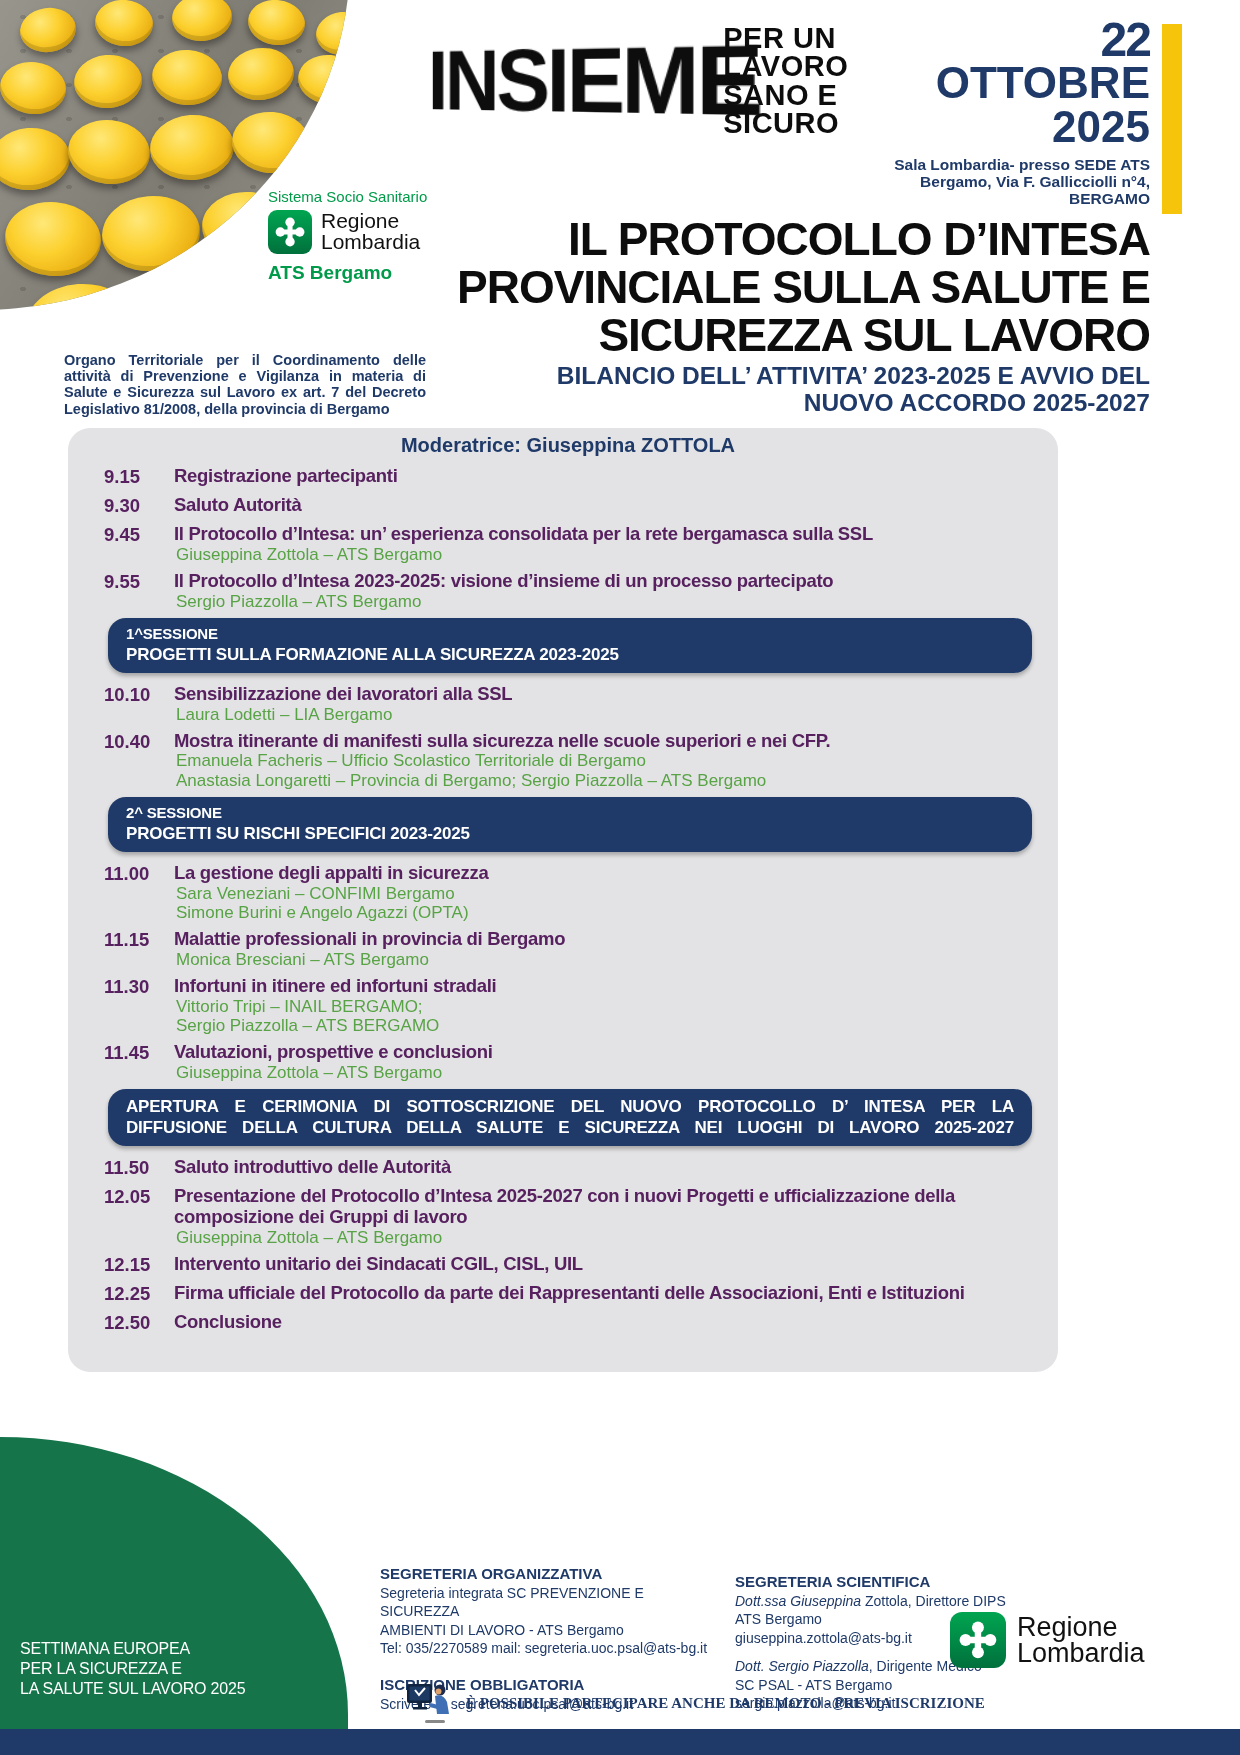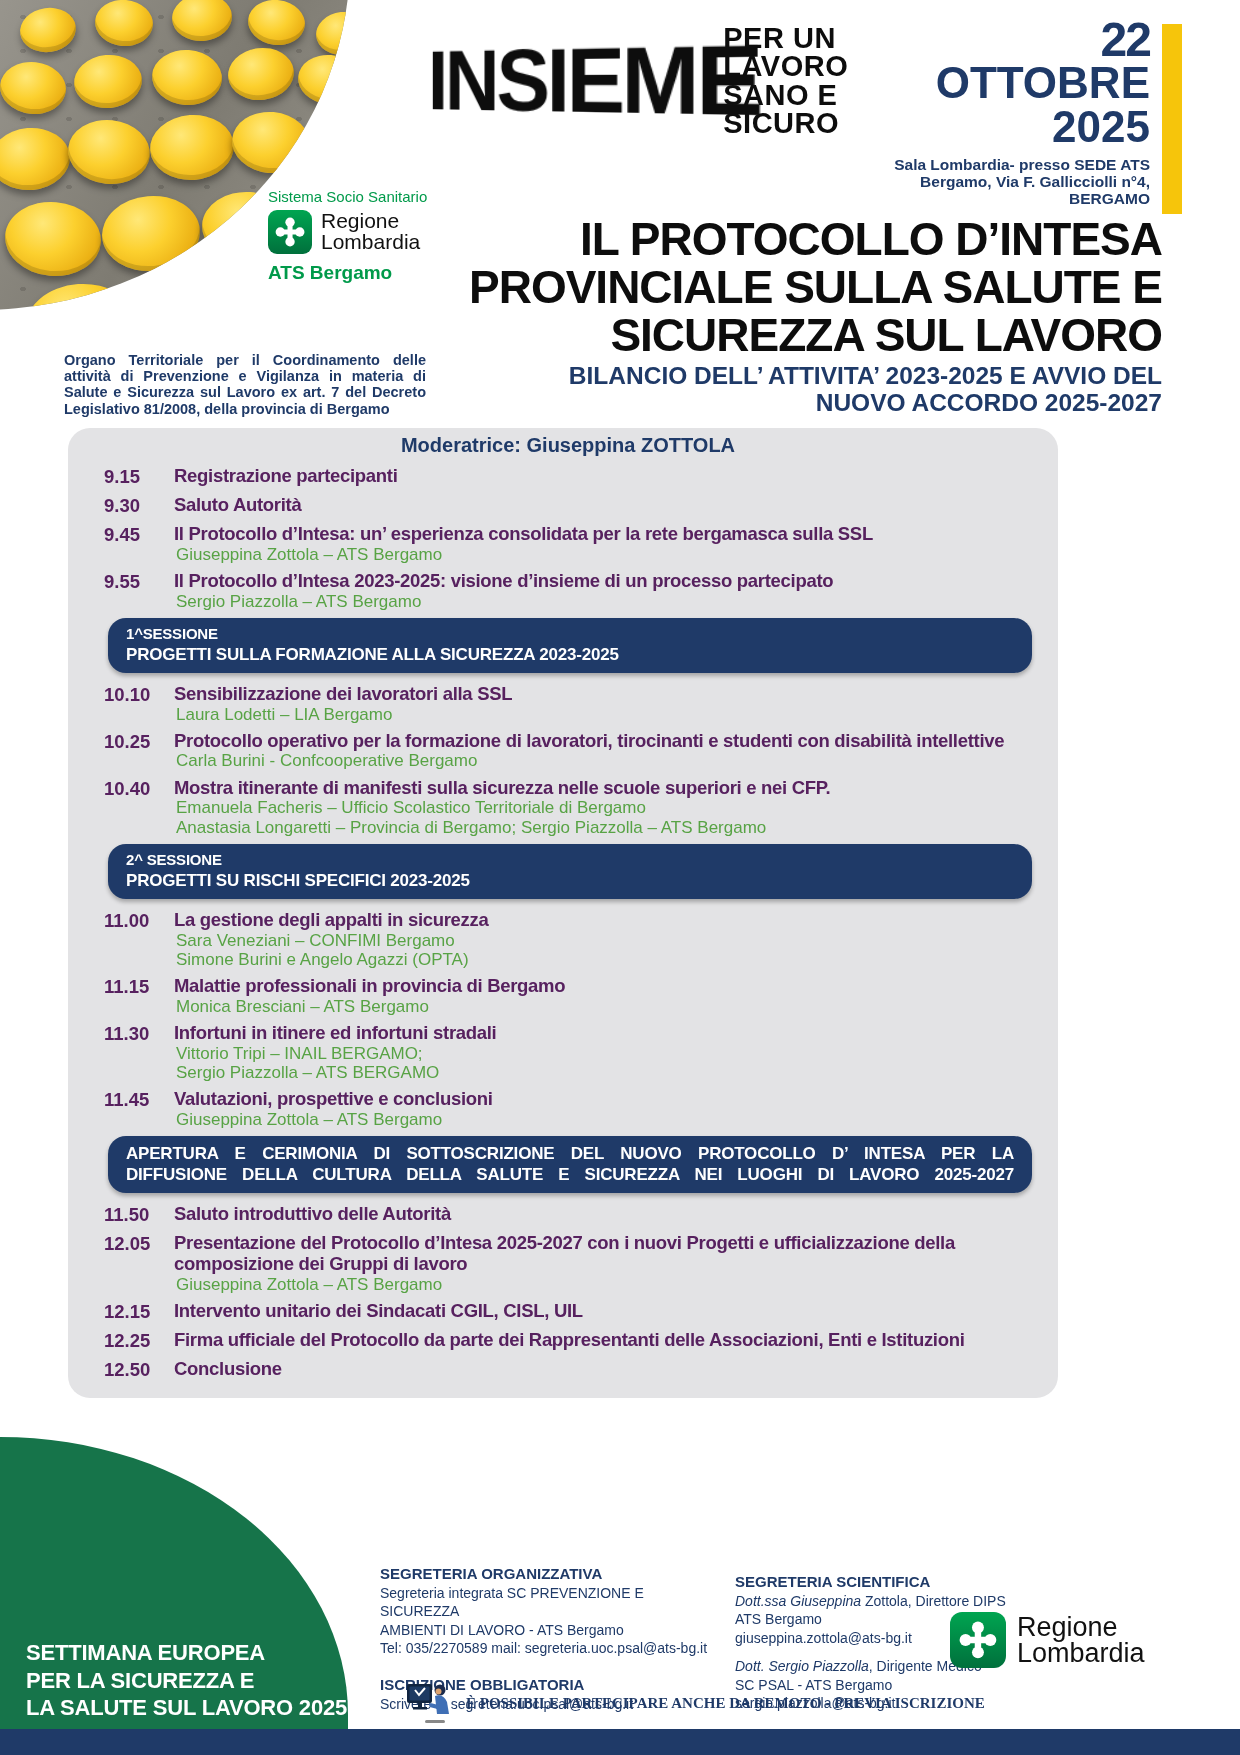--- a/index.html
+++ b/index.html
@@ -40,21 +40,21 @@
   .logo-row{display:flex;align-items:center;gap:9px;}
   .logo-sq{width:44px;height:44px;border-radius:9px;background:linear-gradient(180deg,#00a551,#00703c);
     display:flex;align-items:center;justify-content:center;flex:0 0 auto;}
   .logo-sq svg{width:82%;height:82%;}
   .logo-txt{font-size:21px;color:#111;line-height:.98;font-weight:500;}
   .brand-ats{font-size:19px;color:var(--green-brand);font-weight:700;margin-top:8px;}
 
   
   .org-par{position:absolute;left:64px;top:352px;width:362px;font-size:14.5px;font-weight:700;
     color:var(--navy);text-align:justify;line-height:1.12;}
-  .title-block{position:absolute;right:78px;top:216px;width:760px;text-align:right;}
+  .title-block{position:absolute;right:90px;top:216px;width:760px;text-align:right;}
   .title-line{font-size:46px;font-weight:800;color:#0d0d0d;line-height:1.04;letter-spacing:-1px;}
   .subtitle{margin-top:4px;font-size:24.5px;font-weight:800;color:var(--navy);line-height:1.07;}
 
   
   .panel{position:absolute;left:68px;top:428px;width:990px;min-height:944px;background:var(--panel);
     border-radius:22px;padding:6px 26px 10px 36px;}
   .moderator{font-size:20px;font-weight:800;color:var(--navy);text-align:center;margin-bottom:9px;}
   .row{display:flex;margin-bottom:7px;}
   .time{flex:0 0 62px;font-size:18.5px;font-weight:800;color:var(--purple);margin-right:8px;}
   .body{flex:1;}
@@ -63,21 +63,21 @@
   .banner{background:var(--navy);color:#fff;border-radius:18px;padding:7px 18px 8px;margin:6px 0 11px 4px;
     box-shadow:0 3px 4px rgba(0,0,0,.28);}
   .banner .bl{font-weight:800;line-height:1.25;letter-spacing:-.2px;}
   .banner .bl:first-child{font-size:15px;}
   .banner .bl:last-child{font-size:17px;}
   .banner.justify .bl{font-size:17px;text-align:justify;text-align-last:justify;}
 
   
   .blob{position:absolute;left:0;top:1437px;width:348px;height:292px;background:var(--green-blob);
     border-top-right-radius:100% 95%;}
-  .blob-text{position:absolute;left:26px;top:202px;color:#fff;font-size:22px;font-weight:700;line-height:1.25;letter-spacing:-.2px;}
+  .blob-text{position:absolute;left:20px;top:202px;color:#fff;font-size:16px;font-weight:400;line-height:1.25;letter-spacing:-.2px;}
   .seg{position:absolute;color:var(--navy);}
   .seg-org{left:380px;top:1565px;width:345px;}
   .seg-sci{left:735px;top:1573px;width:340px;}
   .seg h4{font-size:15px;font-weight:700;margin-bottom:2px;}
   .seg .ln{font-size:14px;font-weight:400;line-height:1.32;}
   .seg .gap{height:18px;}
   .person{margin-bottom:10px;}
   .person .who i{font-style:italic;}
   .person .who{font-size:14px;line-height:1.32;}
   .remote{position:absolute;left:405px;top:1680px;display:flex;align-items:center;gap:13px;font-family:Liberation Serif, serif;}
@@ -207,27 +207,20 @@
           <div class="bl">PROGETTI SULLA FORMAZIONE ALLA SICUREZZA 2023-2025</div>
         </div>
         <div class="row">
           <div class="time">10.10</div>
           <div class="body">
             <div class="talk-title">Sensibilizzazione dei lavoratori alla SSL</div>
             <div class="speaker">Laura Lodetti – LIA Bergamo</div>
           </div>
         </div>
         <div class="row">
-          <div class="time">10.25</div>
-          <div class="body">
-            <div class="talk-title">Protocollo operativo per la formazione di lavoratori, tirocinanti e studenti con disabilità intellettive</div>
-            <div class="speaker">Carla Burini - Confcooperative Bergamo</div>
-          </div>
-        </div>
-        <div class="row">
           <div class="time">10.40</div>
           <div class="body">
             <div class="talk-title">Mostra itinerante di manifesti sulla sicurezza nelle scuole superiori e nei CFP.</div>
             <div class="speaker">Emanuela Facheris – Ufficio Scolastico Territoriale di Bergamo</div>
             <div class="speaker">Anastasia Longaretti – Provincia di Bergamo; Sergio Piazzolla – ATS Bergamo</div>
           </div>
         </div>
         <div class="banner">
           <div class="bl">2^ SESSIONE</div>
           <div class="bl">PROGETTI SU RISCHI SPECIFICI 2023-2025</div>

